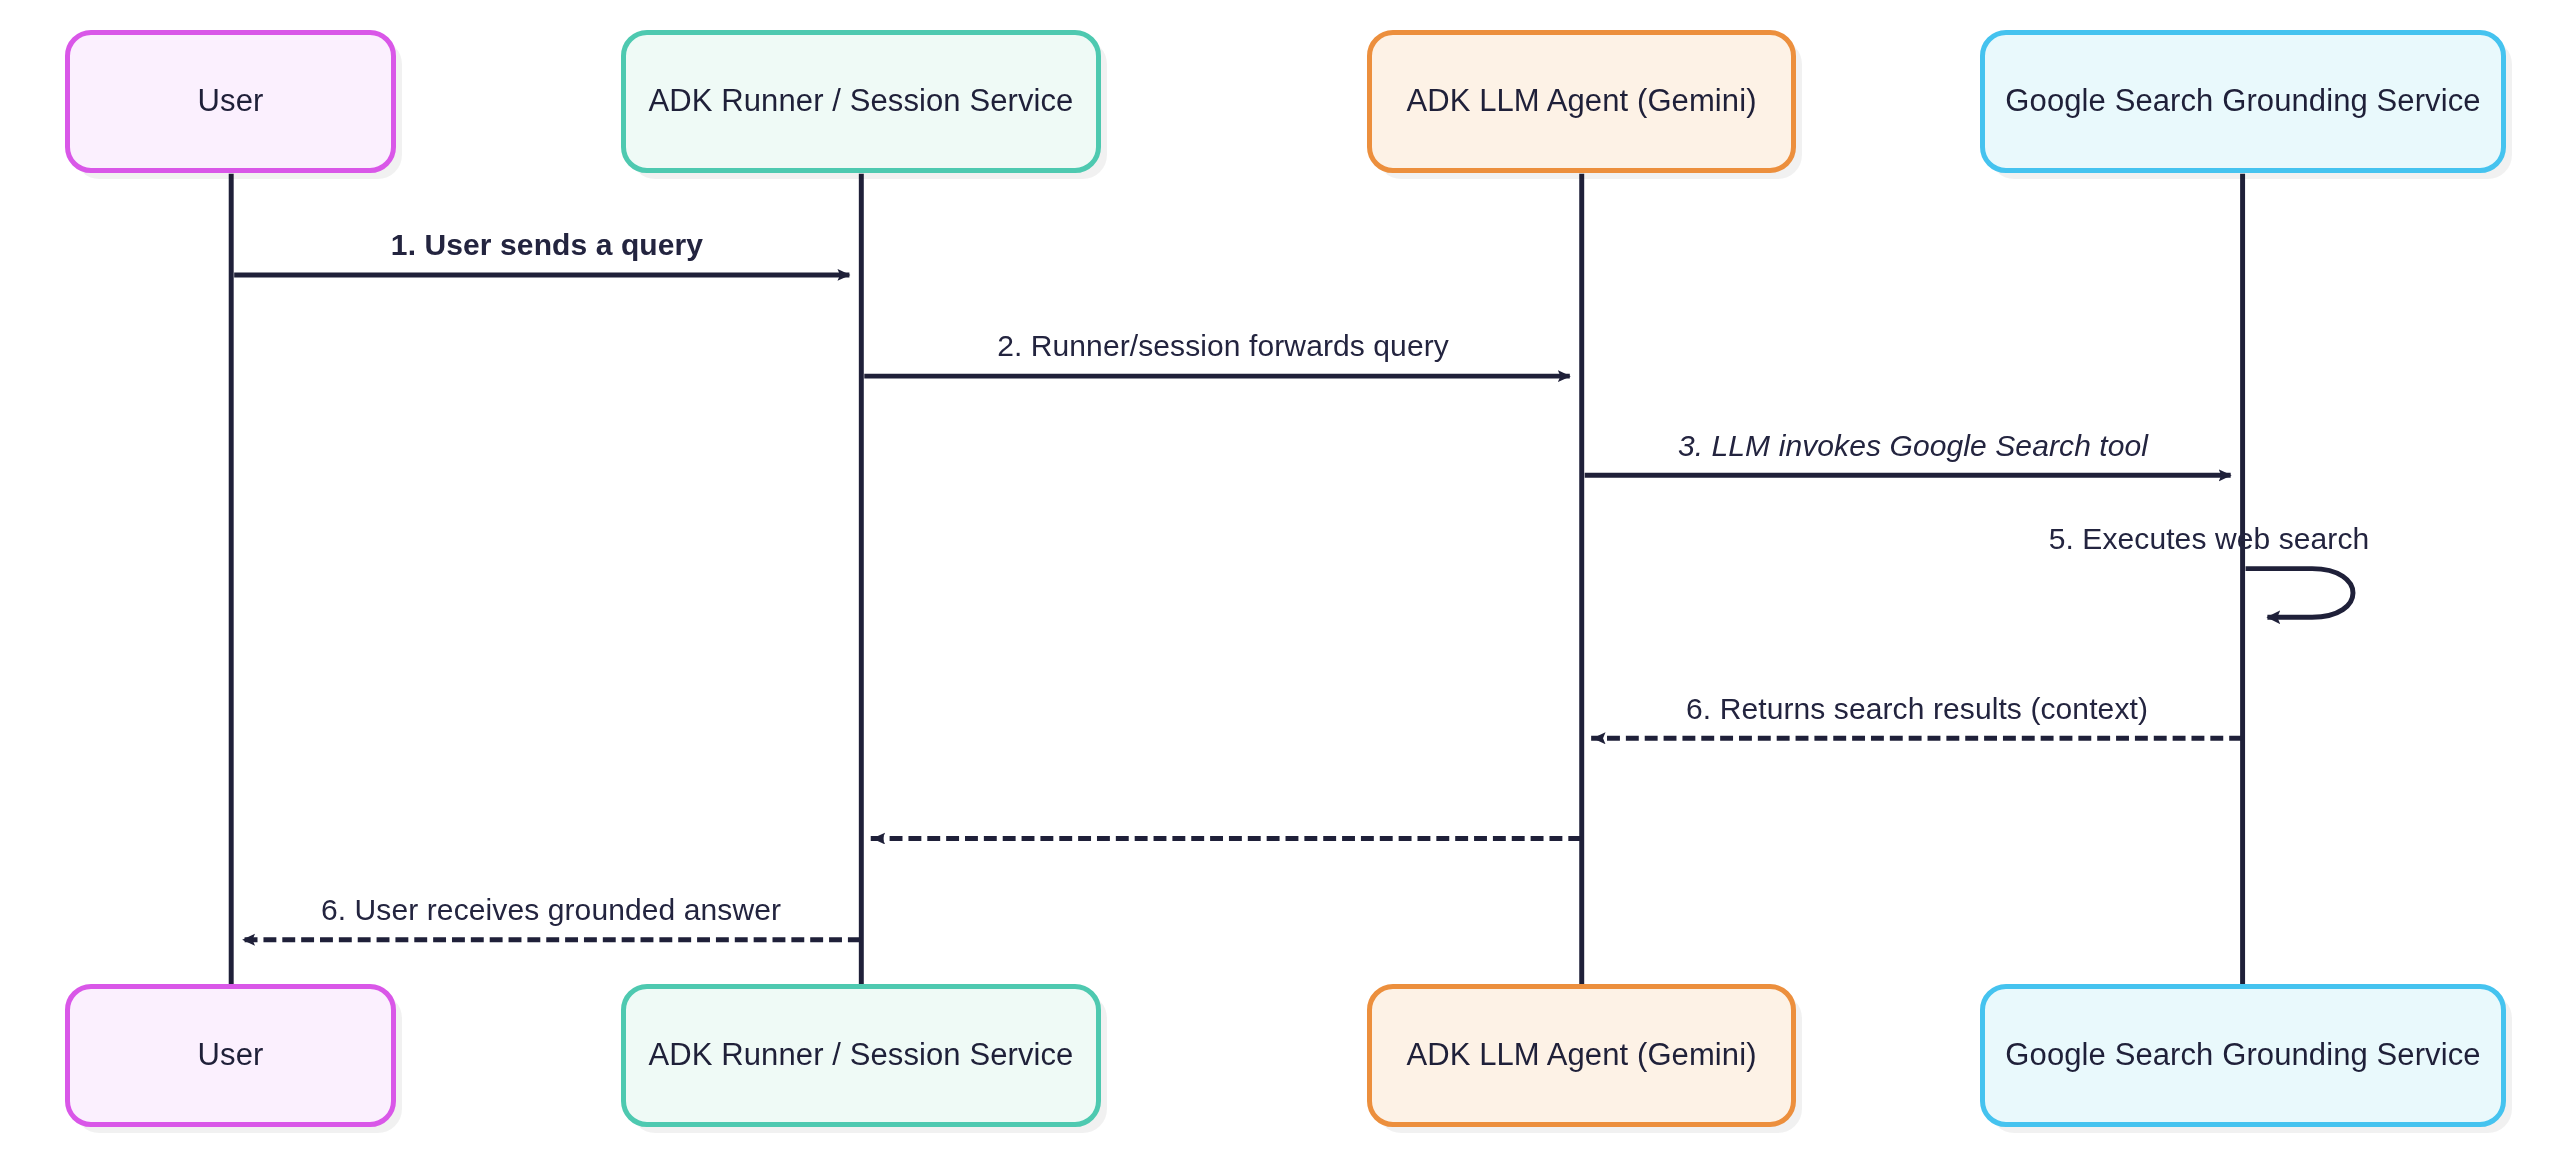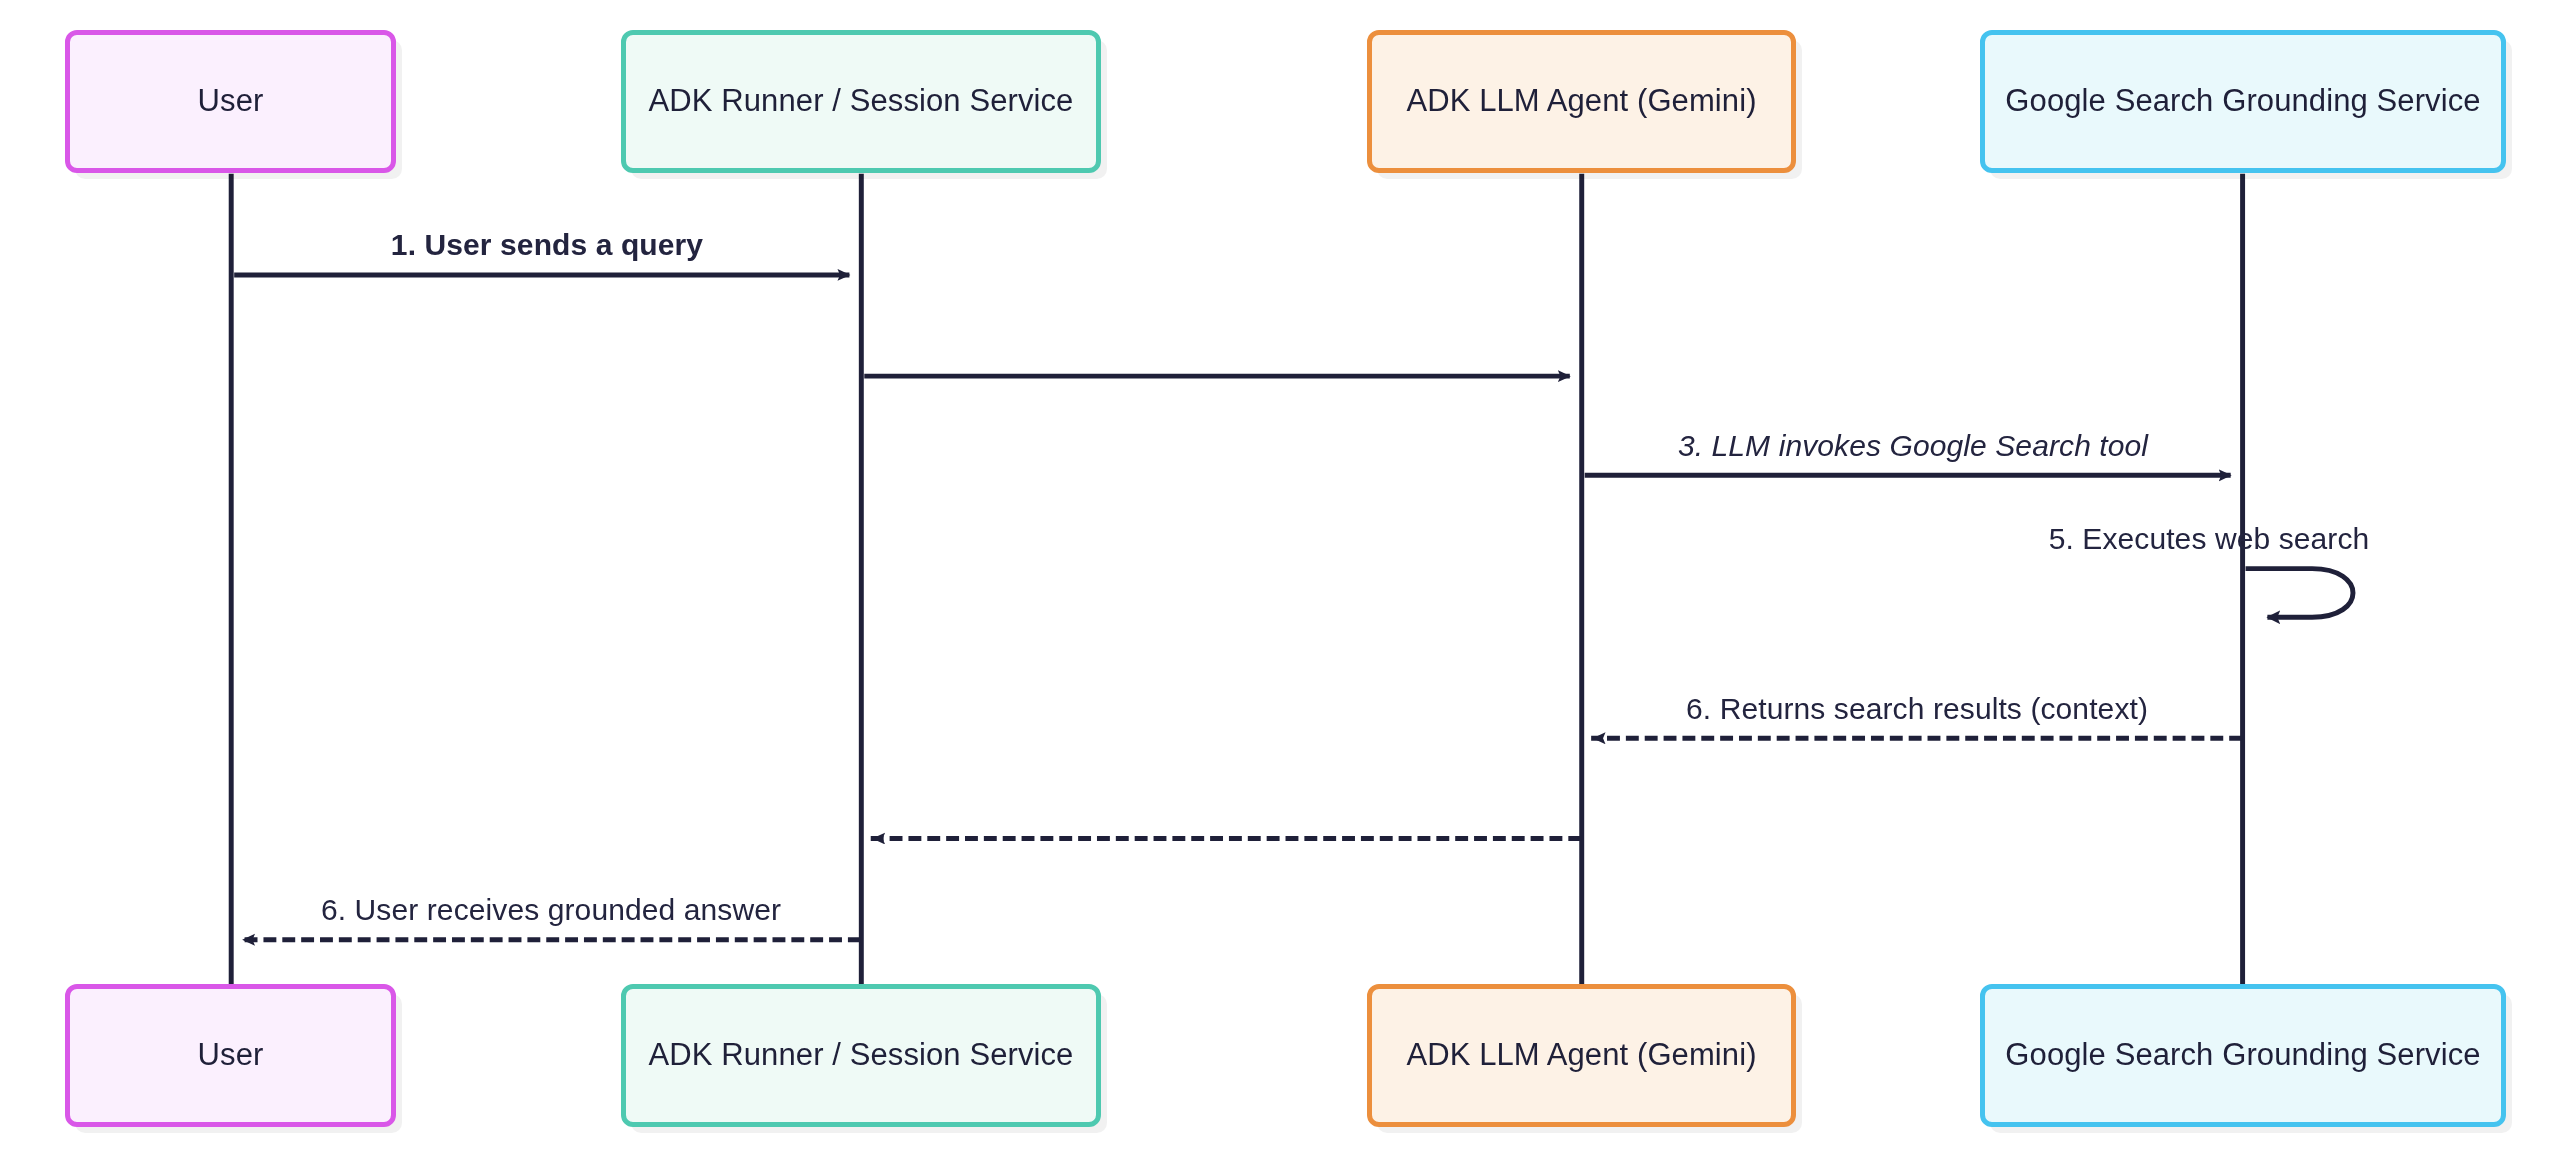--- a/index.html
+++ b/index.html
@@ -20,21 +20,21 @@
   #diagram-svg {
     position: absolute;
     left: 0;
     top: 0;
     width: 2576px;
     height: 1171px;
   }
   .actor-box {
     position: absolute;
     box-sizing: border-box;
-    border-radius: 12px;
+    border-radius: 26px;
     border-style: solid;
     border-width: 5px;
     display: flex;
     align-items: center;
     justify-content: center;
     box-shadow: 8px 8px 0 -2px rgba(0,0,0,0.055);
   }
   .actor-label {
     font-size: 31px;
     line-height: 1.1;
@@ -119,20 +119,21 @@
   <div class="actor-box" style="left:1367px; top:984px; width:429px; height:143px; border-color:#ec8f3d; background:#fdf2e6;">
     <span class="actor-label">ADK LLM Agent (Gemini)</span>
   </div>
 
   <div class="actor-box" style="left:1980px; top:984px; width:526px; height:143px; border-color:#45c3ef; background:#e9f9fc;">
     <span class="actor-label">Google Search Grounding Service</span>
   </div>
 
   <div class="msg-label" style="left:547px; top:230px;font-weight:bold;">1. User sends a query</div>
 
+  <div class="msg-label" style="left:1223px; top:331px;">2. Runner/session forwards query</div>
 
   <div class="msg-label" style="left:1913px; top:431px;font-style:italic;">3. LLM invokes Google Search tool</div>
 
   <div class="msg-label" style="left:2209px; top:524px;">5. Executes web search</div>
 
   <div class="msg-label" style="left:1917px; top:694px;">6. Returns search results (context)</div>
 
 
   <div class="msg-label" style="left:551px; top:895px;">6. User receives grounded answer</div>
 

